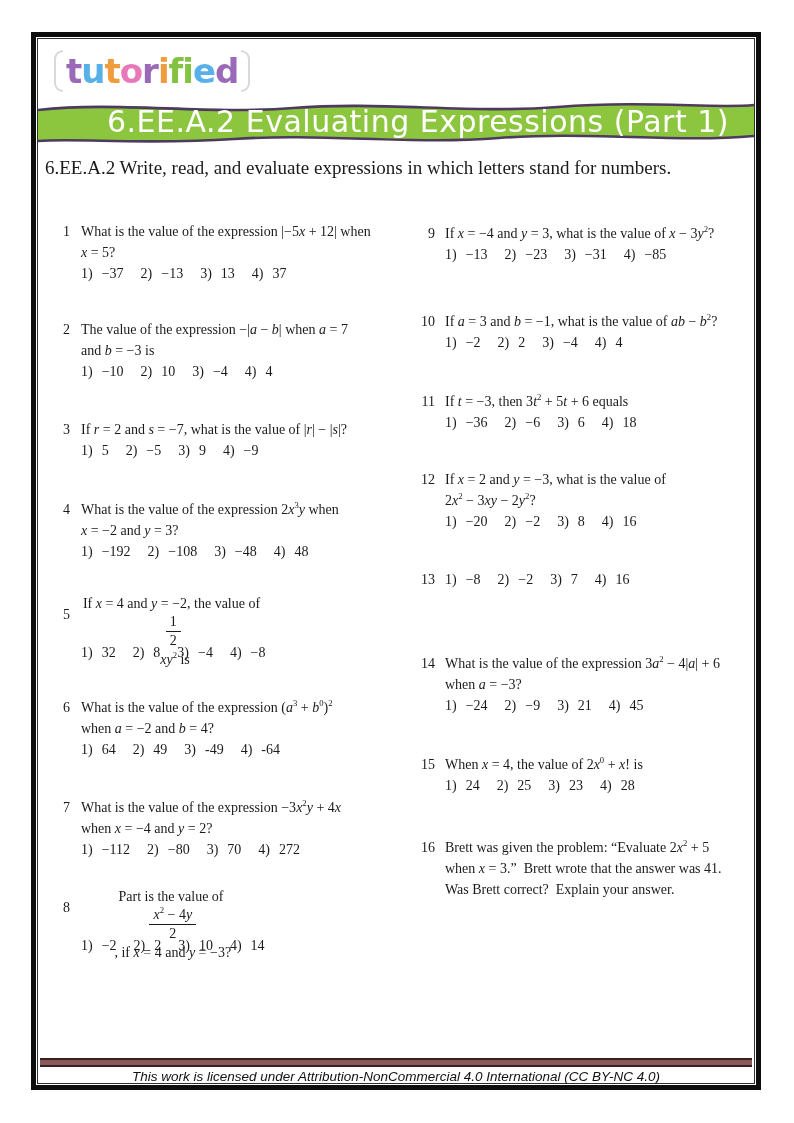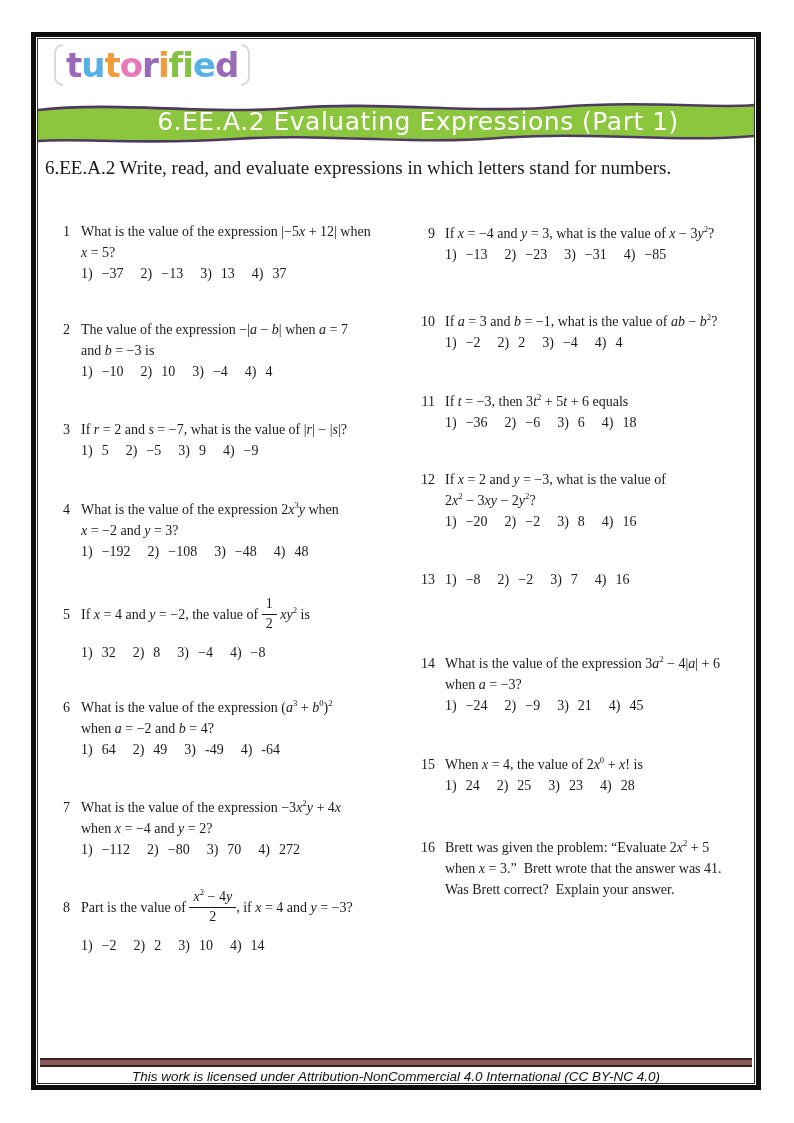--- a/index.html
+++ b/index.html
@@ -6,46 +6,46 @@
   body{
     width:794px;height:1123px;position:relative;background:#ffffff;
     font-family:"Liberation Serif","DejaVu Serif",serif;color:#1a1a1a;
   }
   .page-frame{
     position:absolute;left:31px;top:32px;width:730px;height:1058px;
     border:5px solid #0d0d0d;box-sizing:border-box;background:#fff;
   }
   .frame-inner{position:absolute;inset:1px;border:1px solid #2e2e2e;}
   
-  .logo{position:absolute;left:16px;top:4px;display:flex;align-items:center;height:44px;}
+  .logo{position:absolute;left:16px;top:10px;display:flex;align-items:center;height:44px;}
   .logo-bracket{width:9px;height:42px;border:2px solid #d9d9d9;box-sizing:border-box;}
   .logo-bracket.lb{border-right:none;border-radius:9px 0 0 9px;}
   .logo-bracket.rb{border-left:none;border-radius:0 9px 9px 0;}
   .logo-text{
     font-family:"DejaVu Sans",sans-serif;font-weight:bold;font-size:34px;
     letter-spacing:-1px;line-height:42px;padding:0 3px;
   }
   
   .banner{position:absolute;left:0;right:0;top:57px;height:52px;}
   .banner svg{position:absolute;inset:0;width:100%;height:100%;}
   .banner-title{
     position:absolute;left:0;right:0;top:0;height:50px;line-height:52px;
     text-align:center;transform:translateX(22px);
-    font-family:"DejaVu Sans",sans-serif;font-size:25px;color:#ffffff;letter-spacing:0.5px;
+    font-family:"DejaVu Sans",sans-serif;font-size:30px;color:#ffffff;letter-spacing:0.5px;
   }
   .standard-line{position:absolute;left:7px;top:118px;font-size:19px;white-space:pre;}
   
   .question{position:absolute;display:flex;font-size:14px;line-height:21px;}
   .q-num{flex:0 0 auto;text-align:right;}
   .q-left .q-num{width:11px;margin-right:11px;}
   .q-right .q-num{width:23px;margin-right:10px;}
   .q-left{left:21px;width:352px;}
   .q-right{left:374px;width:340px;}
   .q-line{white-space:pre;}
-  .frac-line{display:flex;align-items:center;height:42px;white-space:pre;}
+  .frac-line{display:flex;align-items:center;height:42px;white-space:pre;flex-direction:column;}
   .has-frac .q-num{padding-top:11px;}
   .has-frac .q-choices{margin-top:7px;}
   .frac{display:inline-block;text-align:center;vertical-align:middle;line-height:1.15;}
   .frac .fnum{display:block;border-bottom:1px solid #1a1a1a;padding:0 4px 1px 4px;}
   .frac .fden{display:block;padding-top:1px;}
   sup{font-size:0.62em;line-height:0;}
   .q-choices{white-space:nowrap;}
   .choice{margin-right:17px;text-align:right;}
   .choice:last-child{margin-right:0;}
   .choice .c-label{margin-right:9px;}

